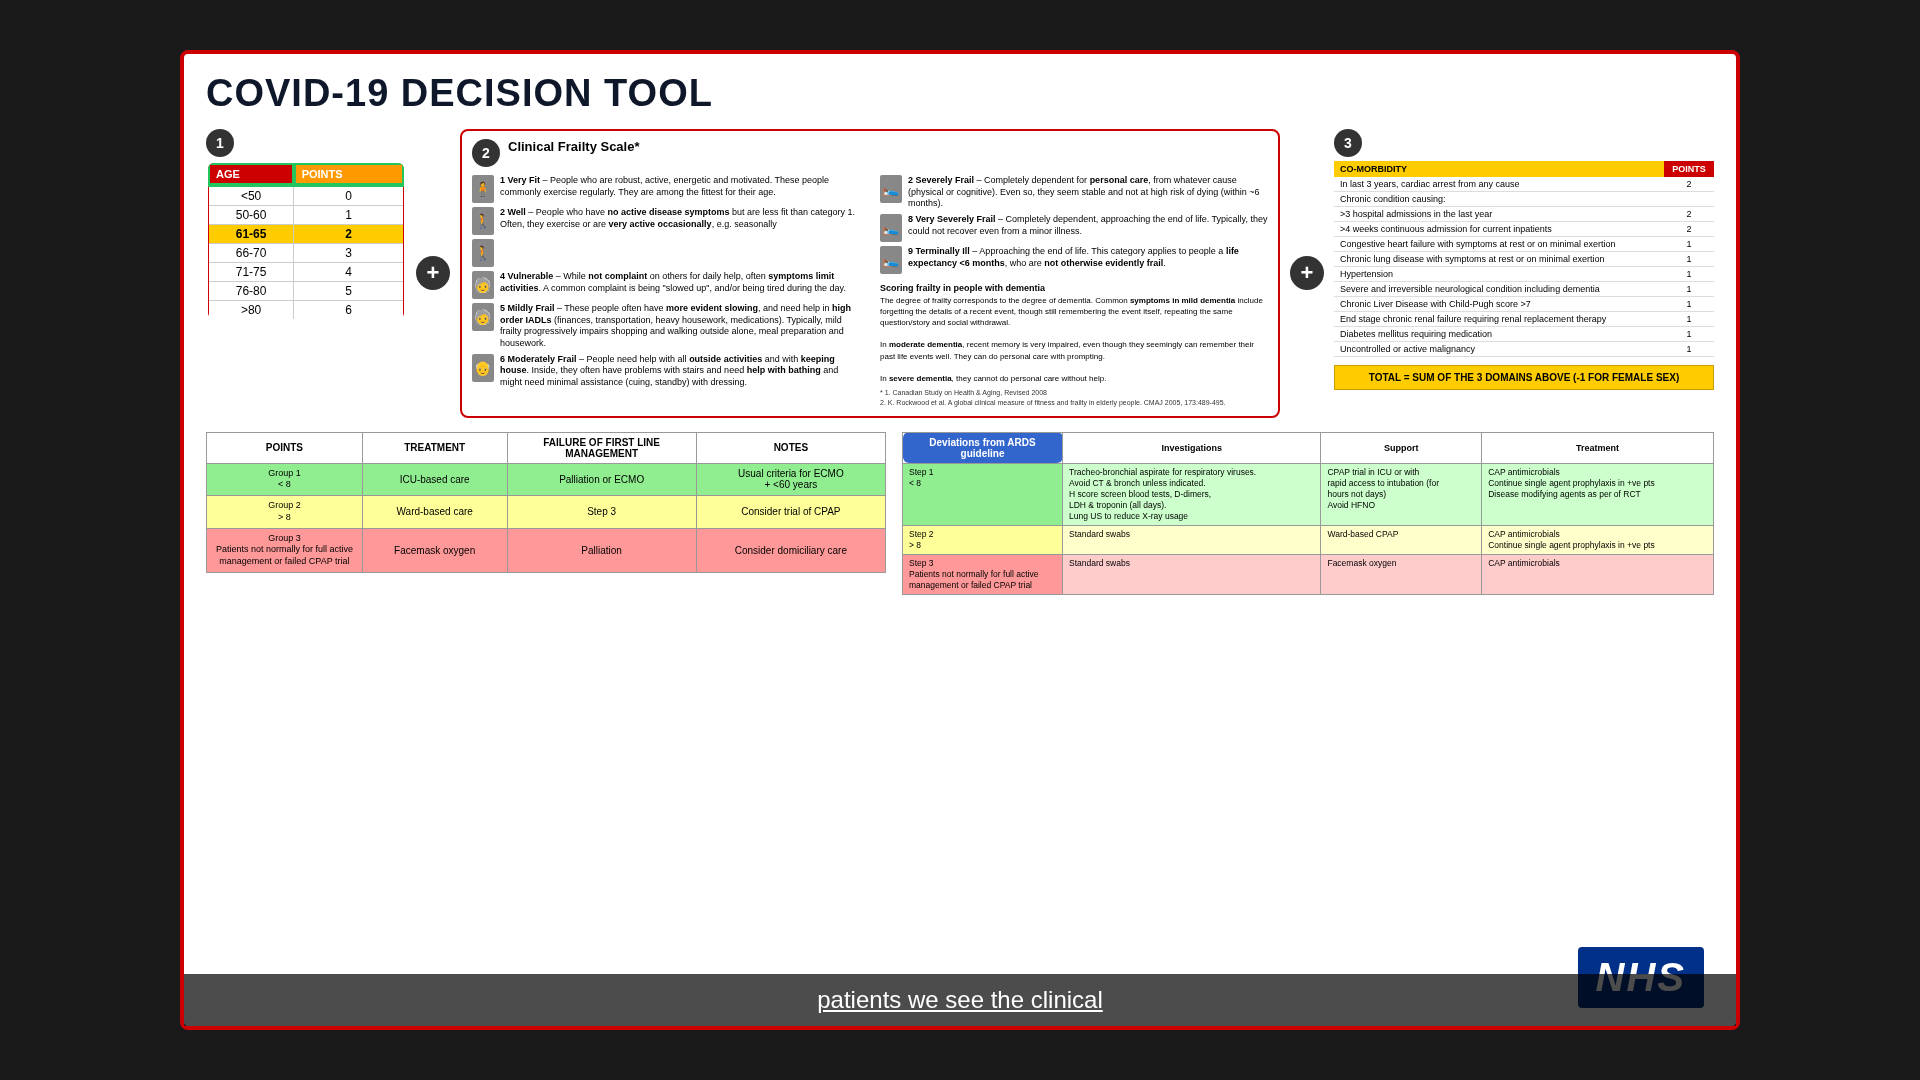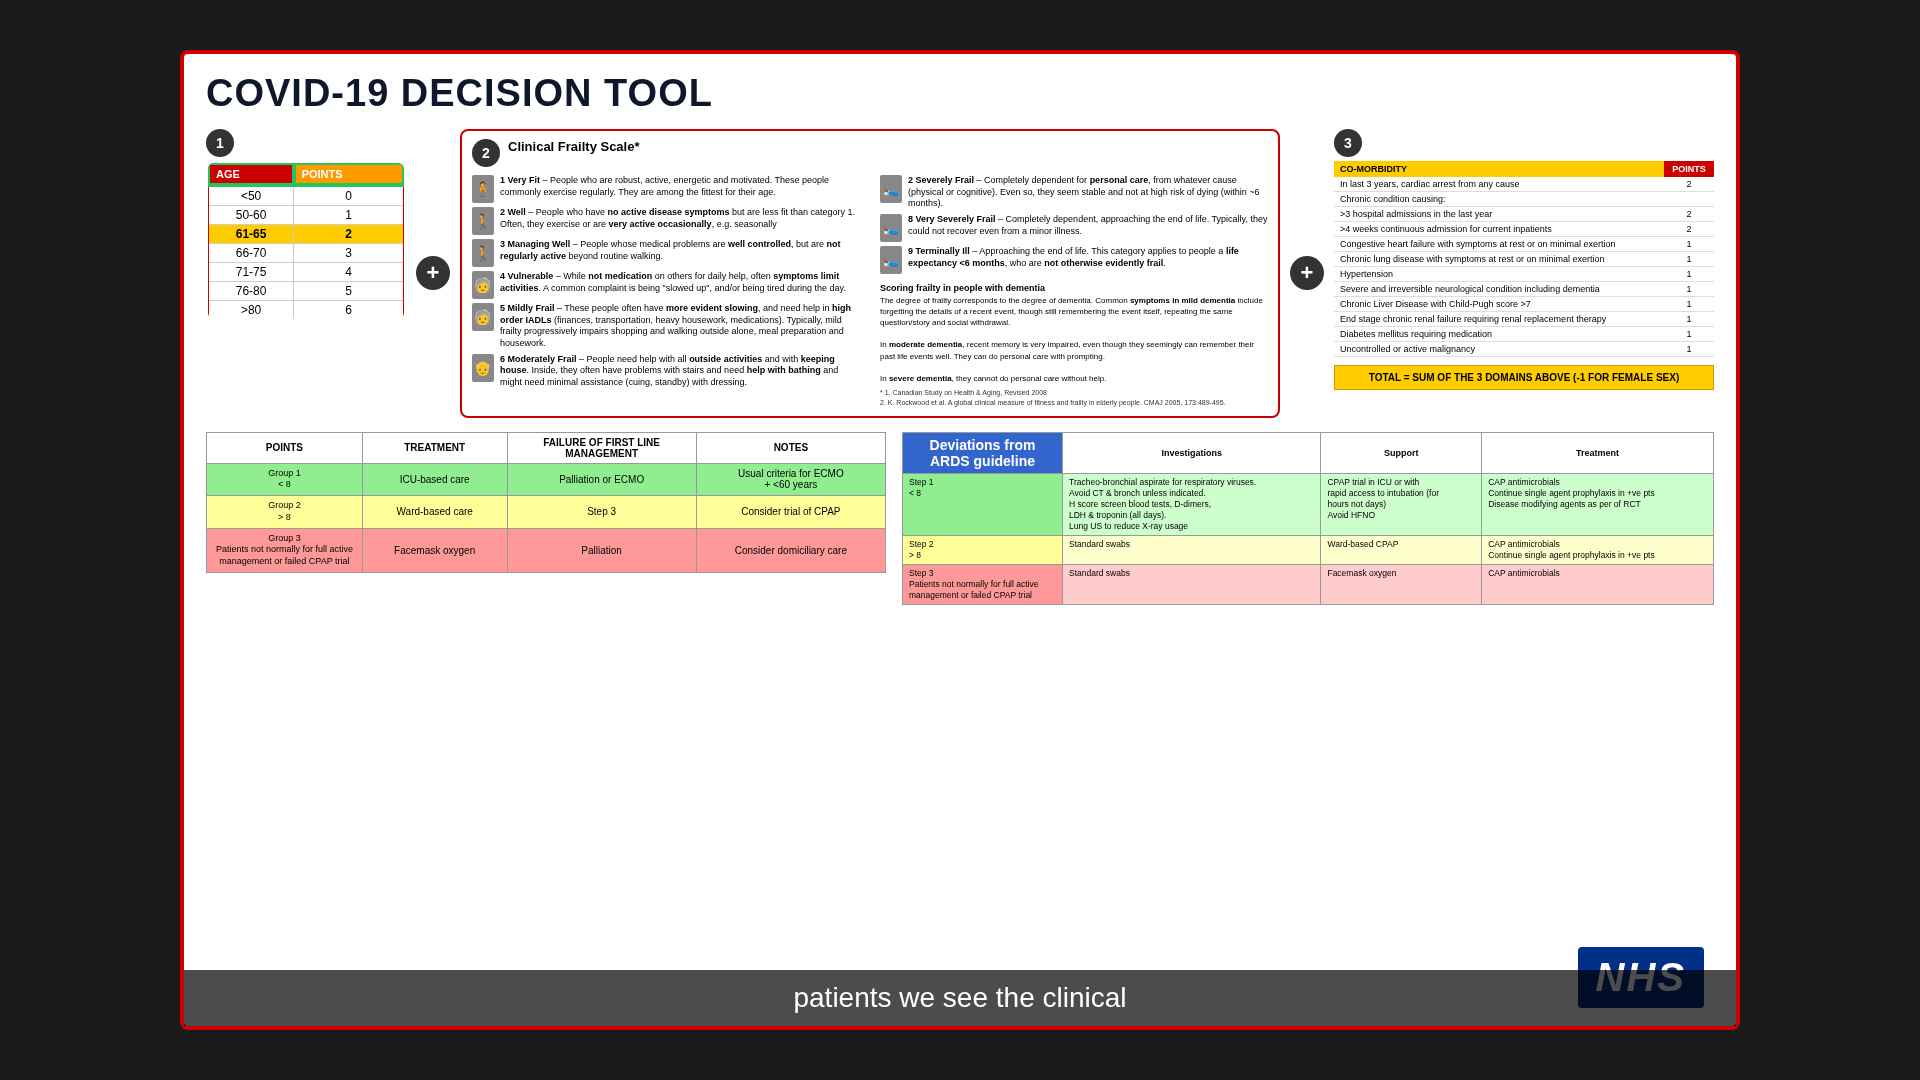--- a/index.html
+++ b/index.html
@@ -206,21 +206,21 @@
       text-align: center;
       font-weight: bold;
     }
     .bottom-table td {
       border: 1px solid #999;
       padding: 3px 6px;
       vertical-align: top;
       font-size: 8.5px;
       line-height: 1.3;
     }
-    .dev-header { background: #3366cc; color: white; text-align: left; font-size: 14px; }
+    .dev-header { background: #3366cc; color: white; text-align: left; font-size: 10px; border-radius: 6px; }
     .inv-header { background: white; }
     .sup-header { background: white; }
     .treat-header { background: white; }
     .step1-group { background: #90ee90; font-size: 8.5px; }
     .step2-group { background: #ffff99; font-size: 8.5px; }
     .step3-group { background: #ff9999; font-size: 8.5px; }
     .step1-cell { background: #ccffcc; }
     .step2-cell { background: #ffffcc; }
     .step3-cell { background: #ffcccc; }
 
@@ -241,22 +241,23 @@
 
     
     .subtitle-bar {
       position: absolute;
       bottom: 0;
       left: 0;
       width: 100%;
       background: rgba(0,0,0,0.7);
       color: white;
       text-align: center;
-      font-size: 28px;
+      font-size: 24px;
       padding: 12px 0;
+      text-decoration: underline;
     }
   </style>
 </head>
 <body>
 
 <div class="slide-container">
   <div class="title">COVID-19 DECISION TOOL</div>
 
   <div class="top-section">
 
@@ -315,25 +316,24 @@
           <div class="frailty-item">
             <div class="frailty-icon">🧍</div>
             <div class="frailty-text"><strong>1 Very Fit</strong> – People who are robust, active, energetic and motivated. These people commonly exercise regularly. They are among the fittest for their age.</div>
           </div>
           <div class="frailty-item" style="margin-top:4px;">
             <div class="frailty-icon">🚶</div>
             <div class="frailty-text"><strong>2 Well</strong> – People who have <strong>no active disease symptoms</strong> but are less fit than category 1. Often, they exercise or are <strong>very active occasionally</strong>, e.g. seasonally</div>
           </div>
           <div class="frailty-item" style="margin-top:4px;">
             <div class="frailty-icon">🚶</div>
-            <div class="frailty-text"><strong>3 Managing Well</strong> – People whose medical problems are <strong>well controlled</strong>, but are <strong>not regularly active</strong> beyond routine walking.</div>
           </div>
           <div class="frailty-item" style="margin-top:4px;">
             <div class="frailty-icon">🧓</div>
-            <div class="frailty-text"><strong>4 Vulnerable</strong> – While <strong>not medication</strong> on others for daily help, often <strong>symptoms limit activities</strong>. A common complaint is being "slowed up", and/or being tired during the day.</div>
+            <div class="frailty-text"><strong>4 Vulnerable</strong> – While <strong>not complaint</strong> on others for daily help, often <strong>symptoms limit activities</strong>. A common complaint is being "slowed up", and/or being tired during the day.</div>
           </div>
           <div class="frailty-item" style="margin-top:4px;">
             <div class="frailty-icon">🧓</div>
             <div class="frailty-text"><strong>5 Mildly Frail</strong> – These people often have <strong>more evident slowing</strong>, and need help in <strong>high order IADLs</strong> (finances, transportation, heavy housework, medications). Typically, mild frailty progressively impairs shopping and walking outside alone, meal preparation and housework.</div>
           </div>
           <div class="frailty-item" style="margin-top:4px;">
             <div class="frailty-icon">👴</div>
             <div class="frailty-text"><strong>6 Moderately Frail</strong> – People need help with all <strong>outside activities</strong> and with <strong>keeping house</strong>. Inside, they often have problems with stairs and need <strong>help with bathing</strong> and might need minimal assistance (cuing, standby) with dressing.</div>
           </div>
         </div>

